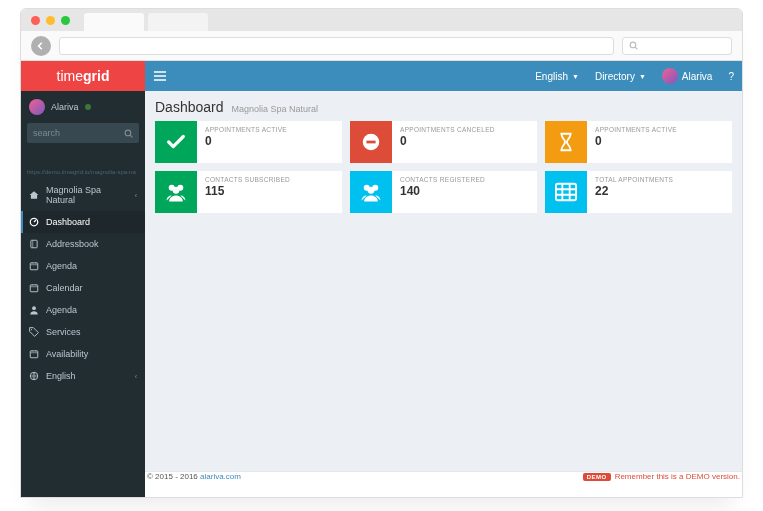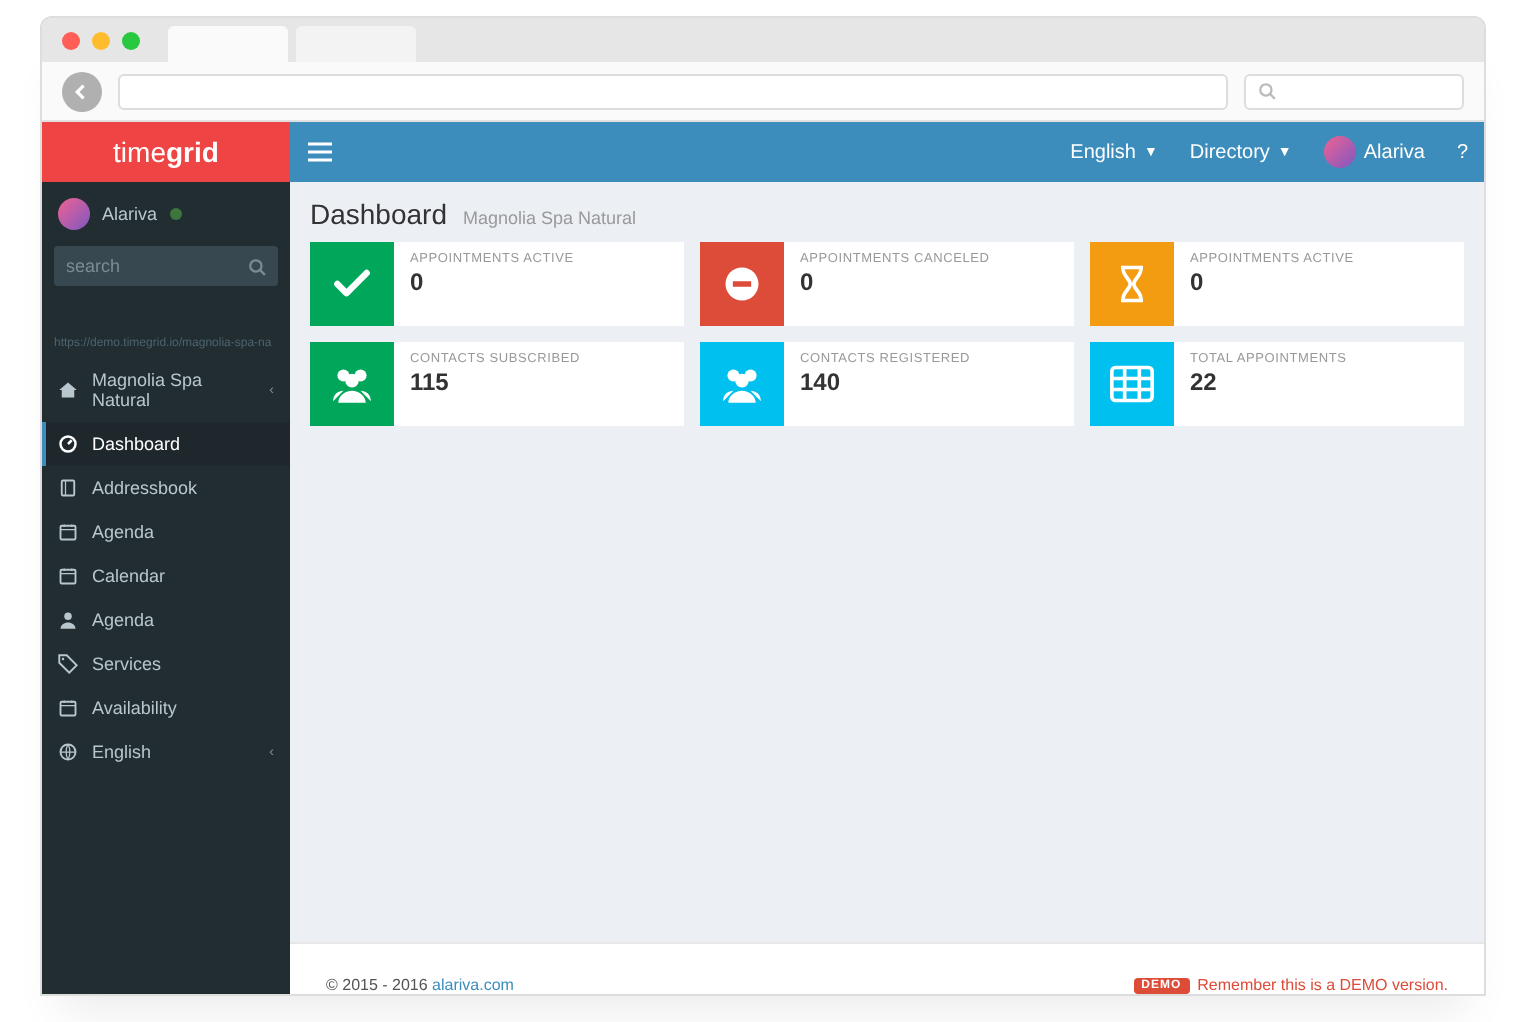--- a/index.html
+++ b/index.html
@@ -41,21 +41,21 @@
 .chead{padding:8px 10px 6px;display:flex;align-items:baseline;gap:8px}
 .chead h1{font-size:14px;font-weight:500;color:#333}
 .chead span{font-size:9px;color:#999}
 .cards{display:grid;grid-template-columns:1fr 1fr 1fr;gap:8px;padding:0 10px}
 .card{background:#fff;display:flex;height:42px}
 .cicon{width:42px;display:flex;align-items:center;justify-content:center;color:#fff}
 .cbody{flex:1;padding:5px 8px}
 .cbody .lbl{font-size:6.5px;color:#999;text-transform:uppercase;letter-spacing:.3px}
 .cbody .val{font-size:12px;color:#333;font-weight:600;margin-top:1px}
 .green{background:#00a65a}.red{background:#dd4b39}.orange{background:#f39c12}.blue{background:#00c0ef}
-.footer{position:absolute;bottom:0;left:124px;right:0;background:#fff;border-top:1px solid #e7e7e7;height:26px;display:flex;align-items:flex-end;padding:0 18px;font-size:8px;color:#555}
+.footer{position:absolute;bottom:0;left:124px;right:0;background:#fff;border-top:1px solid #e7e7e7;height:26px;display:flex;align-items:flex-start;padding:0 2px;font-size:8px;color:#555}
 .footer a{color:#3c8dbc;text-decoration:none}
 .footer .demo{margin-left:auto;color:#dd4b39;display:flex;align-items:center;gap:4px}
 .badge{background:#dd4b39;color:#fff;font-size:6px;padding:1px 4px;border-radius:2px;font-weight:700;letter-spacing:.5px}
 svg{display:block}
 </style>
 </head>
 <body>
 
 <div class="chrome">
   <div class="chrome-tabs">

